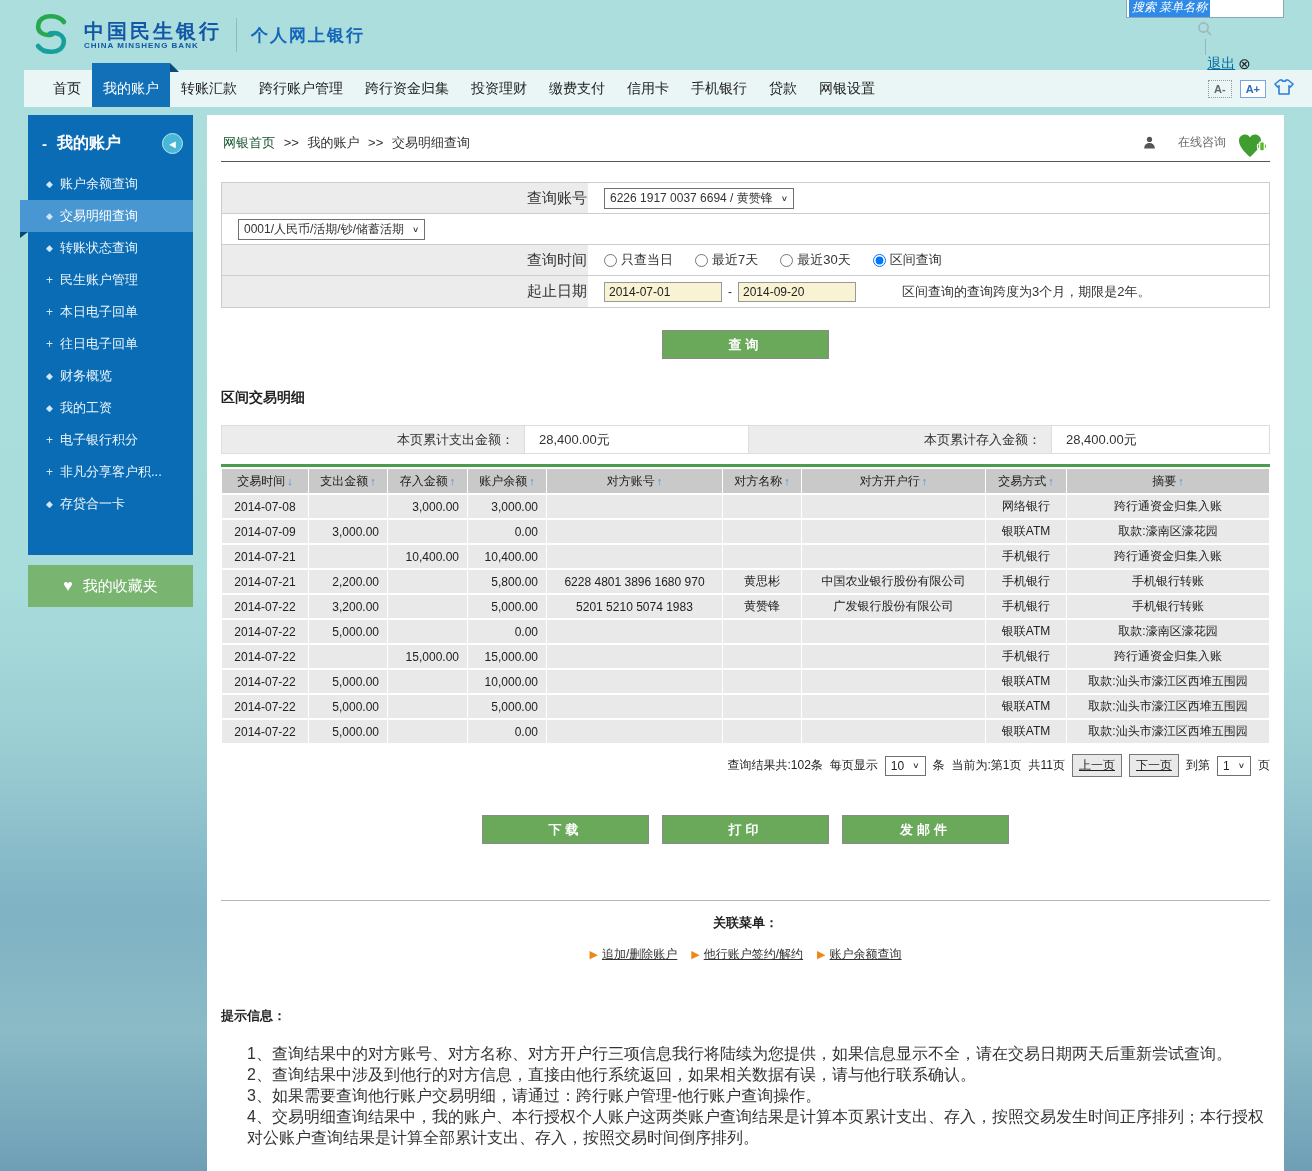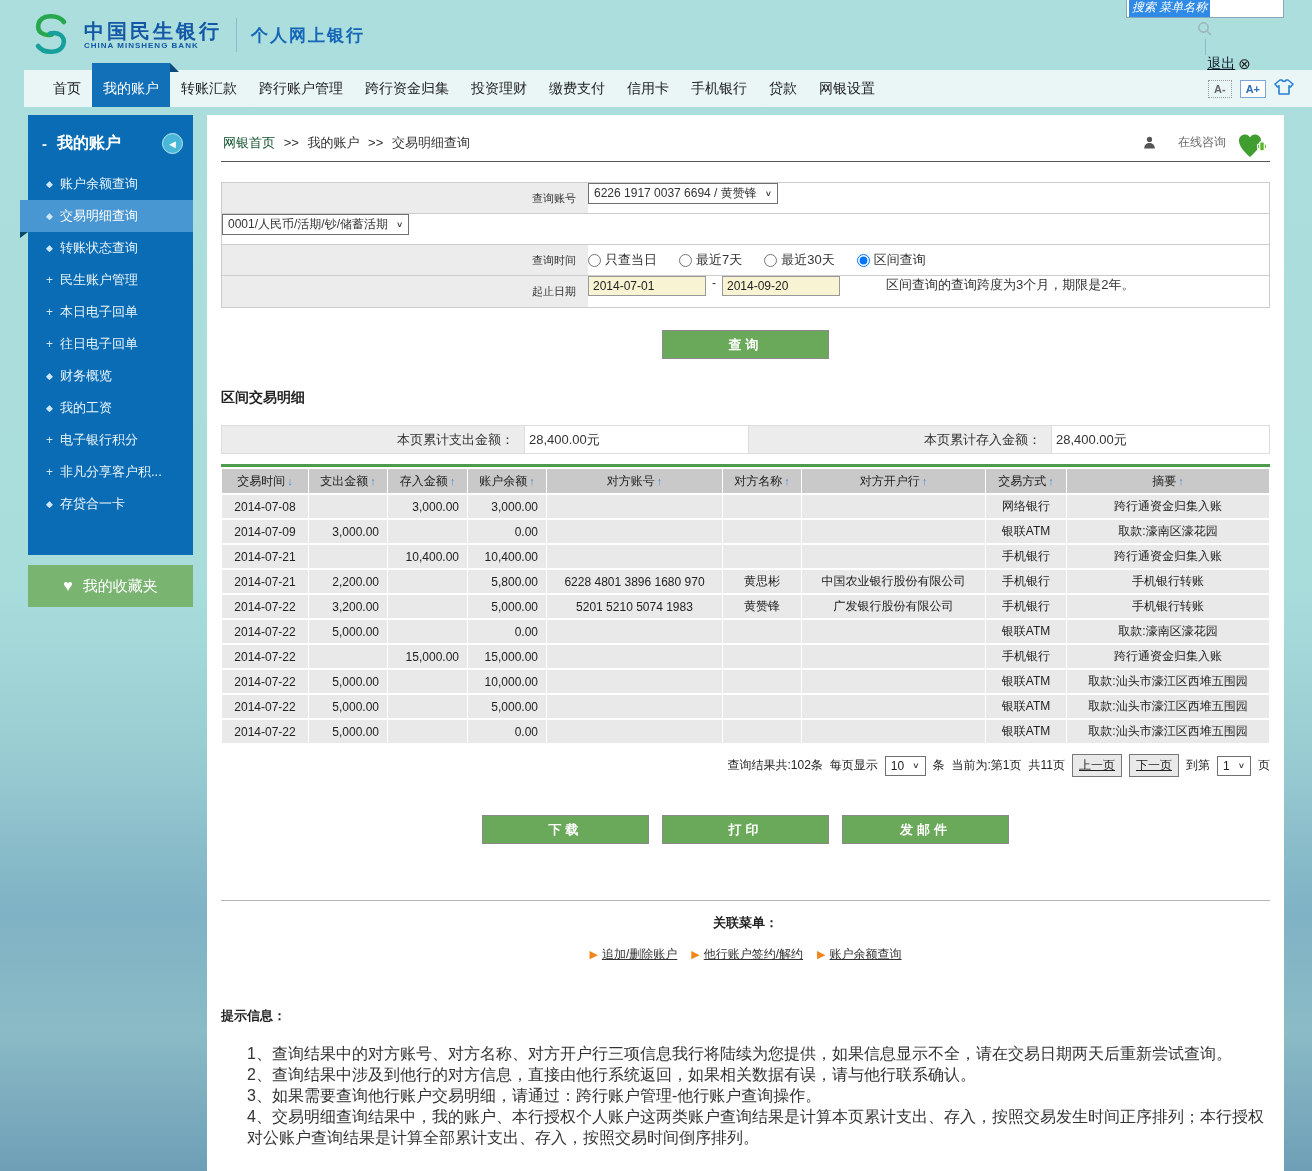--- a/index.html
+++ b/index.html
@@ -15,21 +15,21 @@
   .logo-text-cn { font-size:20px; font-weight:bold; color:#1358a6; letter-spacing:3px; line-height:20px;}
   .logo-text-en { font-size:8px; font-weight:bold; color:#1358a6; letter-spacing:1px; }
   .logo-divider { width:1px; height:34px; background:#8fb9c9; margin:0 14px; }
   .portal-name { font-size:17px; font-weight:bold; color:#1565b8; letter-spacing:2px; }
   .topbar-right { margin-left:auto; display:flex; align-items:center;flex-direction:column; }
   .search-box { width:158px; height:21px; background:#fff; border:1px solid #8aa8b8; display:flex; align-items:center; padding-left:2px; }
   .search-sel { background:#2e8ae6; color:#fff; font-style:italic; font-size:12px; padding:1px 3px; white-space:nowrap; }
   .search-btn { width:26px; height:21px; display:flex; align-items:center; justify-content:center; }
   .tr-divider { width:1px; height:16px; background:#8fb9c9; margin:0 10px; }
   .logout { display:flex; align-items:center; gap:3px; font-size:14px; color:#222; }
-  .logout a { color:#0f172a; text-decoration:underline;margin-left:48px; }
+  .logout a { color:#0369a1; text-decoration:underline;margin-left:48px; }
   .logout-x { font-size:15px; color:#222; }
   
   .mainnav { height:37px; background:#e9f6f5; display:flex; align-items:center; padding:16px 18px; position:relative;margin-left:24px; }
   .tabs { display:flex; align-items:stretch; height:37px; }
   .tab { padding:0 11px; line-height:37px; font-size:14px; color:#222; cursor:pointer; white-space:nowrap; }
   .tab.active { background:#1270b8; color:#fff; margin-top:-7px; padding-top:7px; line-height:37px; height:44px; position:relative; }
   .tab.active::after { content:''; position:absolute; top:0; right:-9px; border-bottom:9px solid #0c4c7c; border-right:9px solid transparent; }
   .nav-right { margin-left:auto; display:flex; align-items:center; gap:8px; }
   .font-btn { font-size:11px; padding:2px 5px; font-weight:bold; }
   .font-dec { border:1px dotted #999; color:#666; }
@@ -55,35 +55,35 @@
   .crumb { font-size:13px; color:#333; }
   .crumb a { color:#14532d; text-decoration:none; }
   .crumb .sep { margin:0 5px; }
   .crumb-right { margin-left:auto; display:flex; align-items:center; gap:12px; }
   .consult { display:flex; align-items:center; gap:22px; color:#666; font-size:12px; cursor:pointer; }
   .heart-add { margin-bottom:-10px; cursor:pointer; }
   
   .qform { margin:20px 14px 0; border:1px solid #ccc; }
   .qrow { display:flex; align-items:center; height:31px; border-bottom:1px solid #ccc; }
   .qrow:last-child { border-bottom:none; }
-  .qlabel { width:366px; height:100%; background:#ececec; display:flex; align-items:center; justify-content:flex-end; padding-right:12px; font-size:11px; color:#333; }
-  .qvalue { flex:1; height:100%; display:flex; padding-left:0; gap:6px; }
+  .qlabel { width:366px; height:100%; background:#ececec; display:flex; align-items:center; justify-content:flex-end; padding-right:1px; font-size:15px; color:#333; }
+  .qvalue { flex:1; height:100%; display:flex; align-items:center; padding-left:16px; gap:6px; }
   .fake-select { display:inline-flex; align-items:center; border:1px solid #707070; background:#fff; height:21px; padding:0 5px; font-size:12px; cursor:pointer; }
   .fake-select .caret { margin-left:8px; font-size:10px; color:#333; transform:scaleY(0.8); }
   .radio-opt { display:inline-flex; align-items:center; margin-right:16px; font-size:13px; cursor:pointer; }
   .radio-opt input { margin-right:4px; }
   .date-input { width:118px; height:20px; background:#f8f3d2; border:1px solid #999; font-size:12px; padding-left:4px; color:#222; font-family:inherit; }
   .date-note { margin-left:40px; font-size:13px; color:#333; }
   .btn-green { display:block; width:167px; height:29px; background:#6aa85a; border:1px solid #8a8a8a; color:#fff; font-weight:bold; font-size:13px; letter-spacing:4px; cursor:pointer; font-family:inherit; }
   .query-btn { margin:22px auto 0; }
   .section-title { margin:30px 14px 0; font-size:14px; font-weight:bold; color:#222; }
   
   .summary-bar { margin:18px 14px 0; height:29px; display:flex; background:#ececec; border:1px solid #ddd; font-size:13px; }
   .sum-label { flex:1; text-align:right; line-height:27px; padding-right:10px; color:#333; }
-  .sum-value { width:225px; background:#fff; border-left:1px solid #ddd; border-right:1px solid #ddd; line-height:27px; padding-left:4px; color:#333; }
+  .sum-value { width:225px; background:#fff; border-left:1px solid #ddd; border-right:1px solid #ddd; line-height:27px; padding-left:14px; color:#333; }
   .sum-value.last { border-right:none; width:218px; }
   
   .tbl-wrap { margin:10px 14px 0; border-top:3px solid #4d9b4d; }
   table.results { width:100%; border-collapse:separate; border-spacing:1px 2px; background:#fff; table-layout:fixed; }
   table.results th { background:#c9c9c9; height:24px; font-size:12px; font-weight:normal; color:#222; cursor:pointer; white-space:nowrap; }
   table.results td { background:#e9e9e9; height:23px; font-size:12px; color:#222; text-align:center; white-space:nowrap; overflow:hidden; }
   table.results td.num { text-align:right; padding-right:8px; }
   .arrow { color:#4a90d9; font-size:11px; margin-left:2px; }
   
   .pager { margin:9px 14px 0; text-align:right; font-size:12px; color:#222; display:flex; justify-content:flex-end; align-items:center; gap:7px; }

